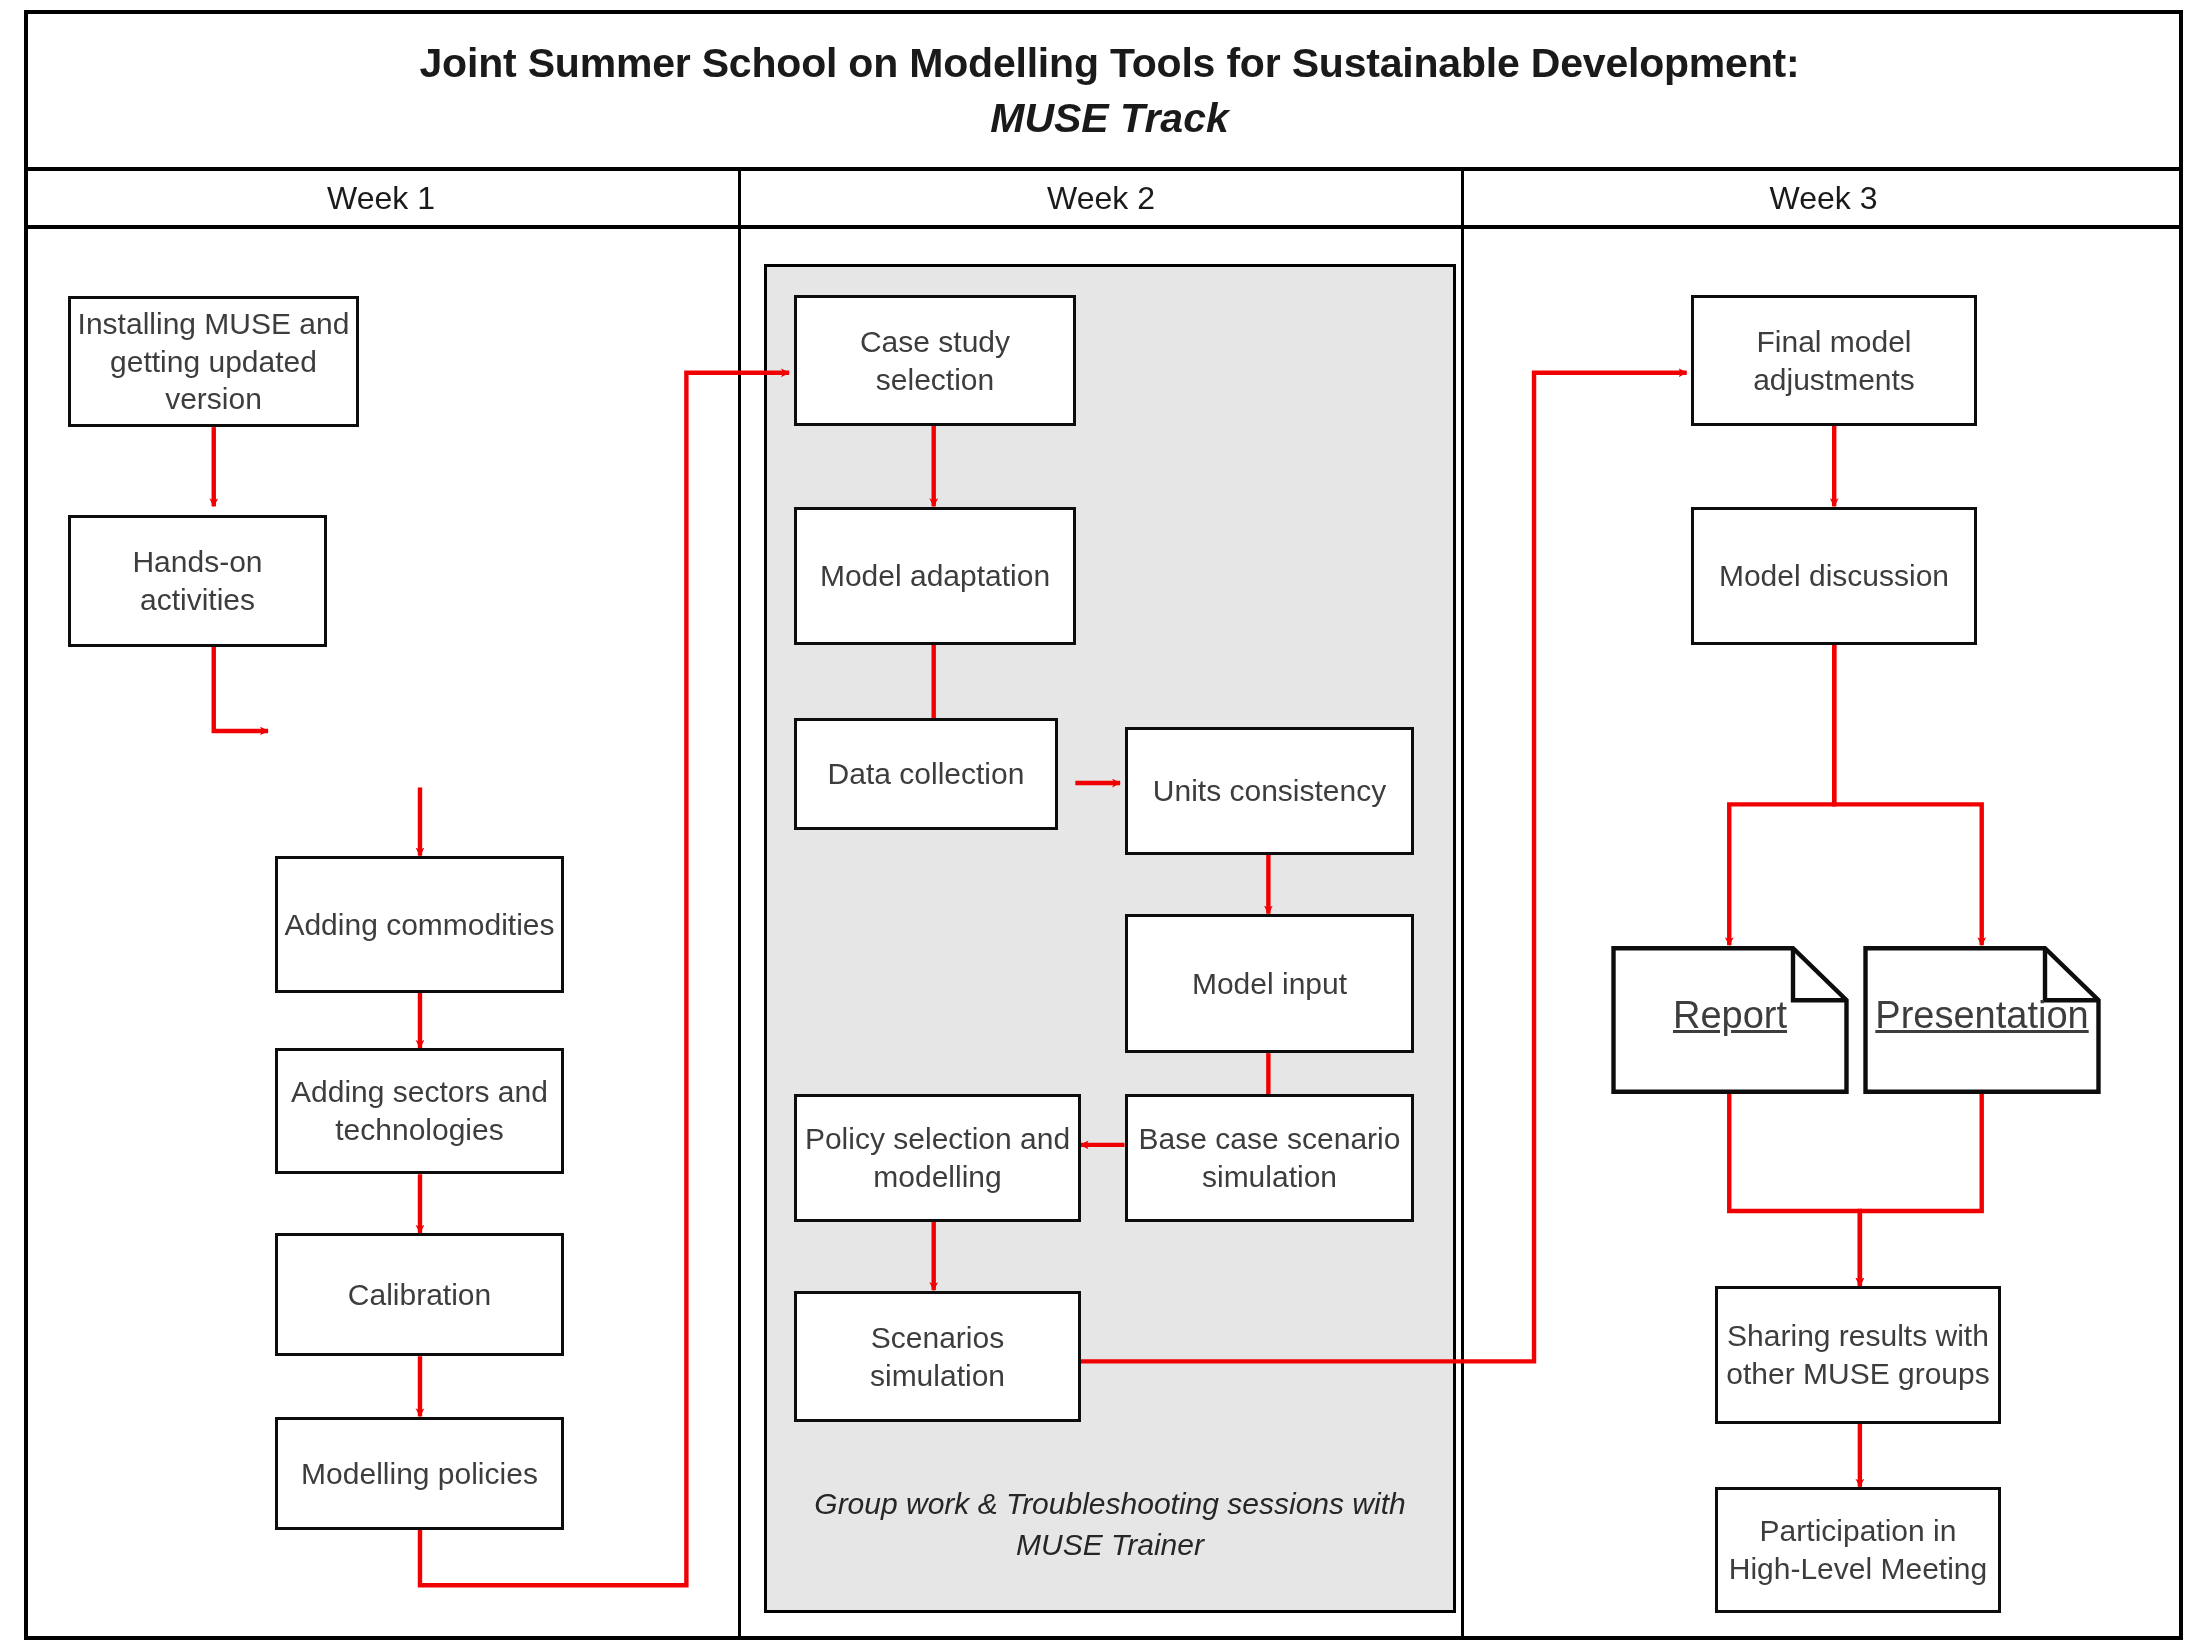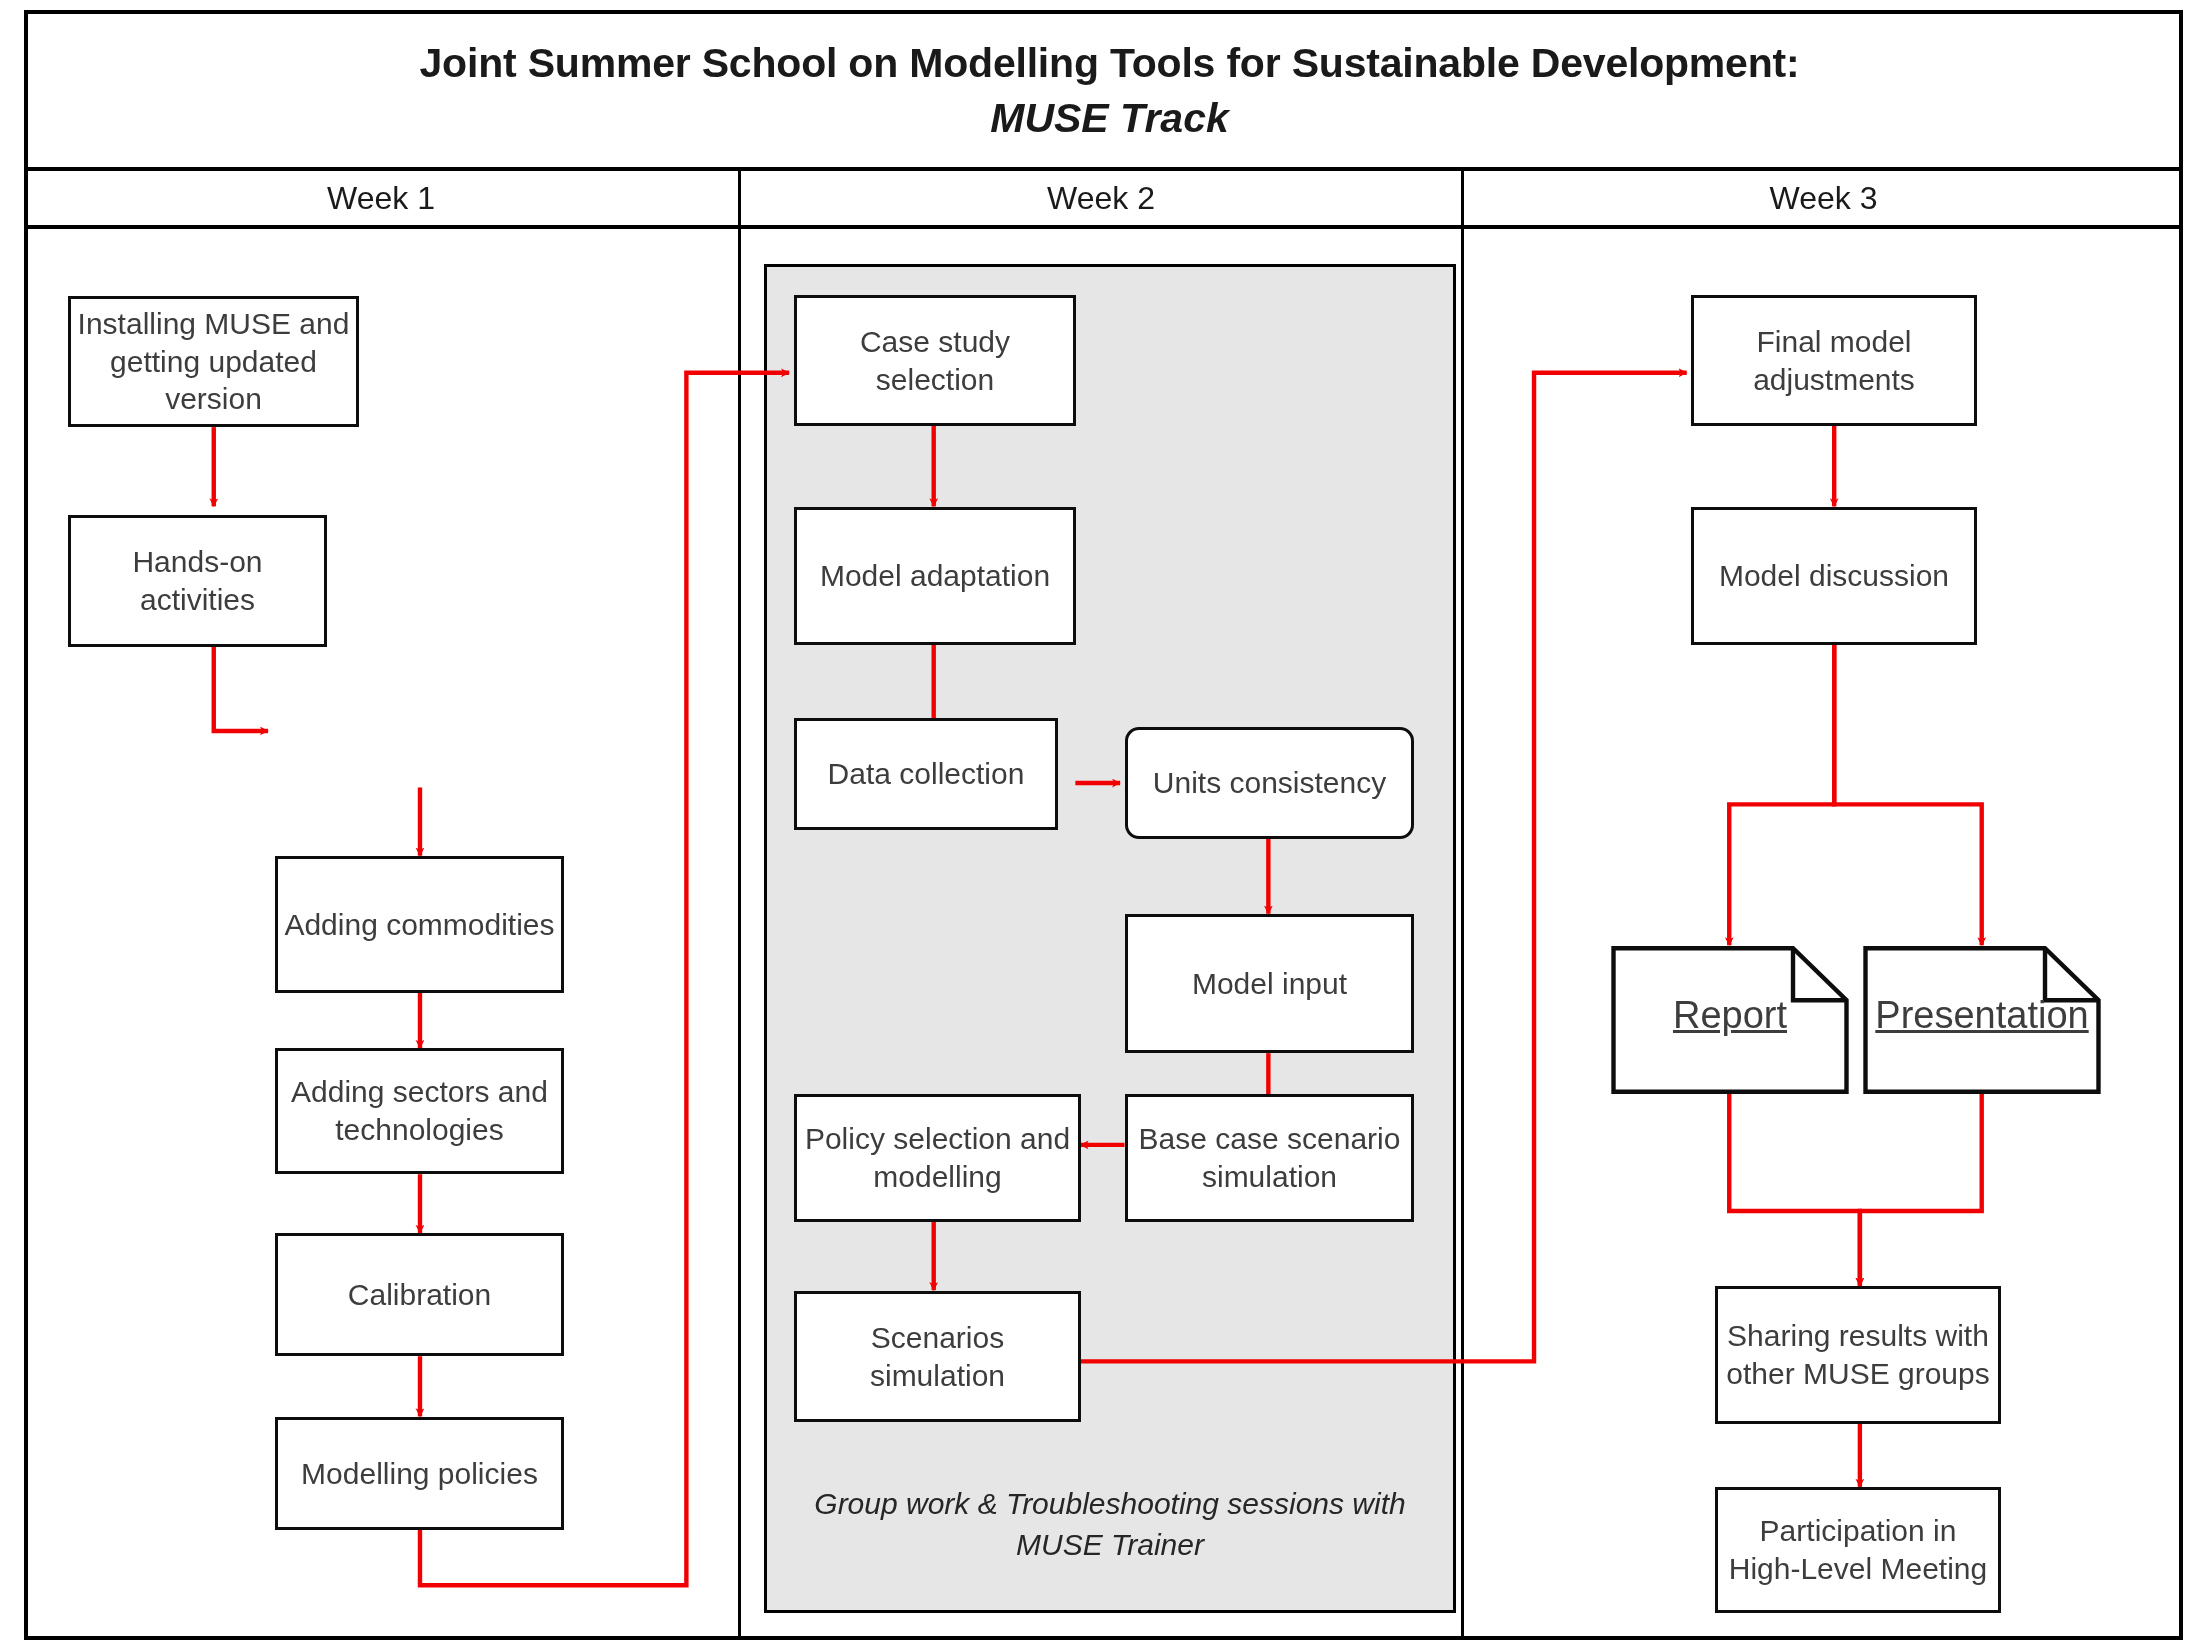--- a/index.html
+++ b/index.html
@@ -217,21 +217,21 @@
 
   <div class="node" style="left:794px; top:295px;  width:282px; height:131px;">
     <span>Case study selection</span>
   </div>
   <div class="node" style="left:794px; top:507px;  width:282px; height:138px;">
     <span>Model adaptation</span>
   </div>
   <div class="node" style="left:794px; top:718px;  width:264px; height:112px;">
     <span>Data collection</span>
   </div>
-  <div class="node" style="left:1125px; top:727px;  width:289px; height:112px;border-radius:14px;">
+  <div class="node" style="left:1125px; top:727px;  width:289px; height:128px;">
     <span>Units consistency</span>
   </div>
   <div class="node" style="left:1125px; top:914px; width:289px; height:139px;">
     <span>Model input</span>
   </div>
   <div class="node" style="left:1125px; top:1094px; width:289px; height:128px;">
     <span>Base case scenario simulation</span>
   </div>
   <div class="node" style="left:794px; top:1094px; width:287px; height:128px;">
     <span>Policy selection and modelling</span>

